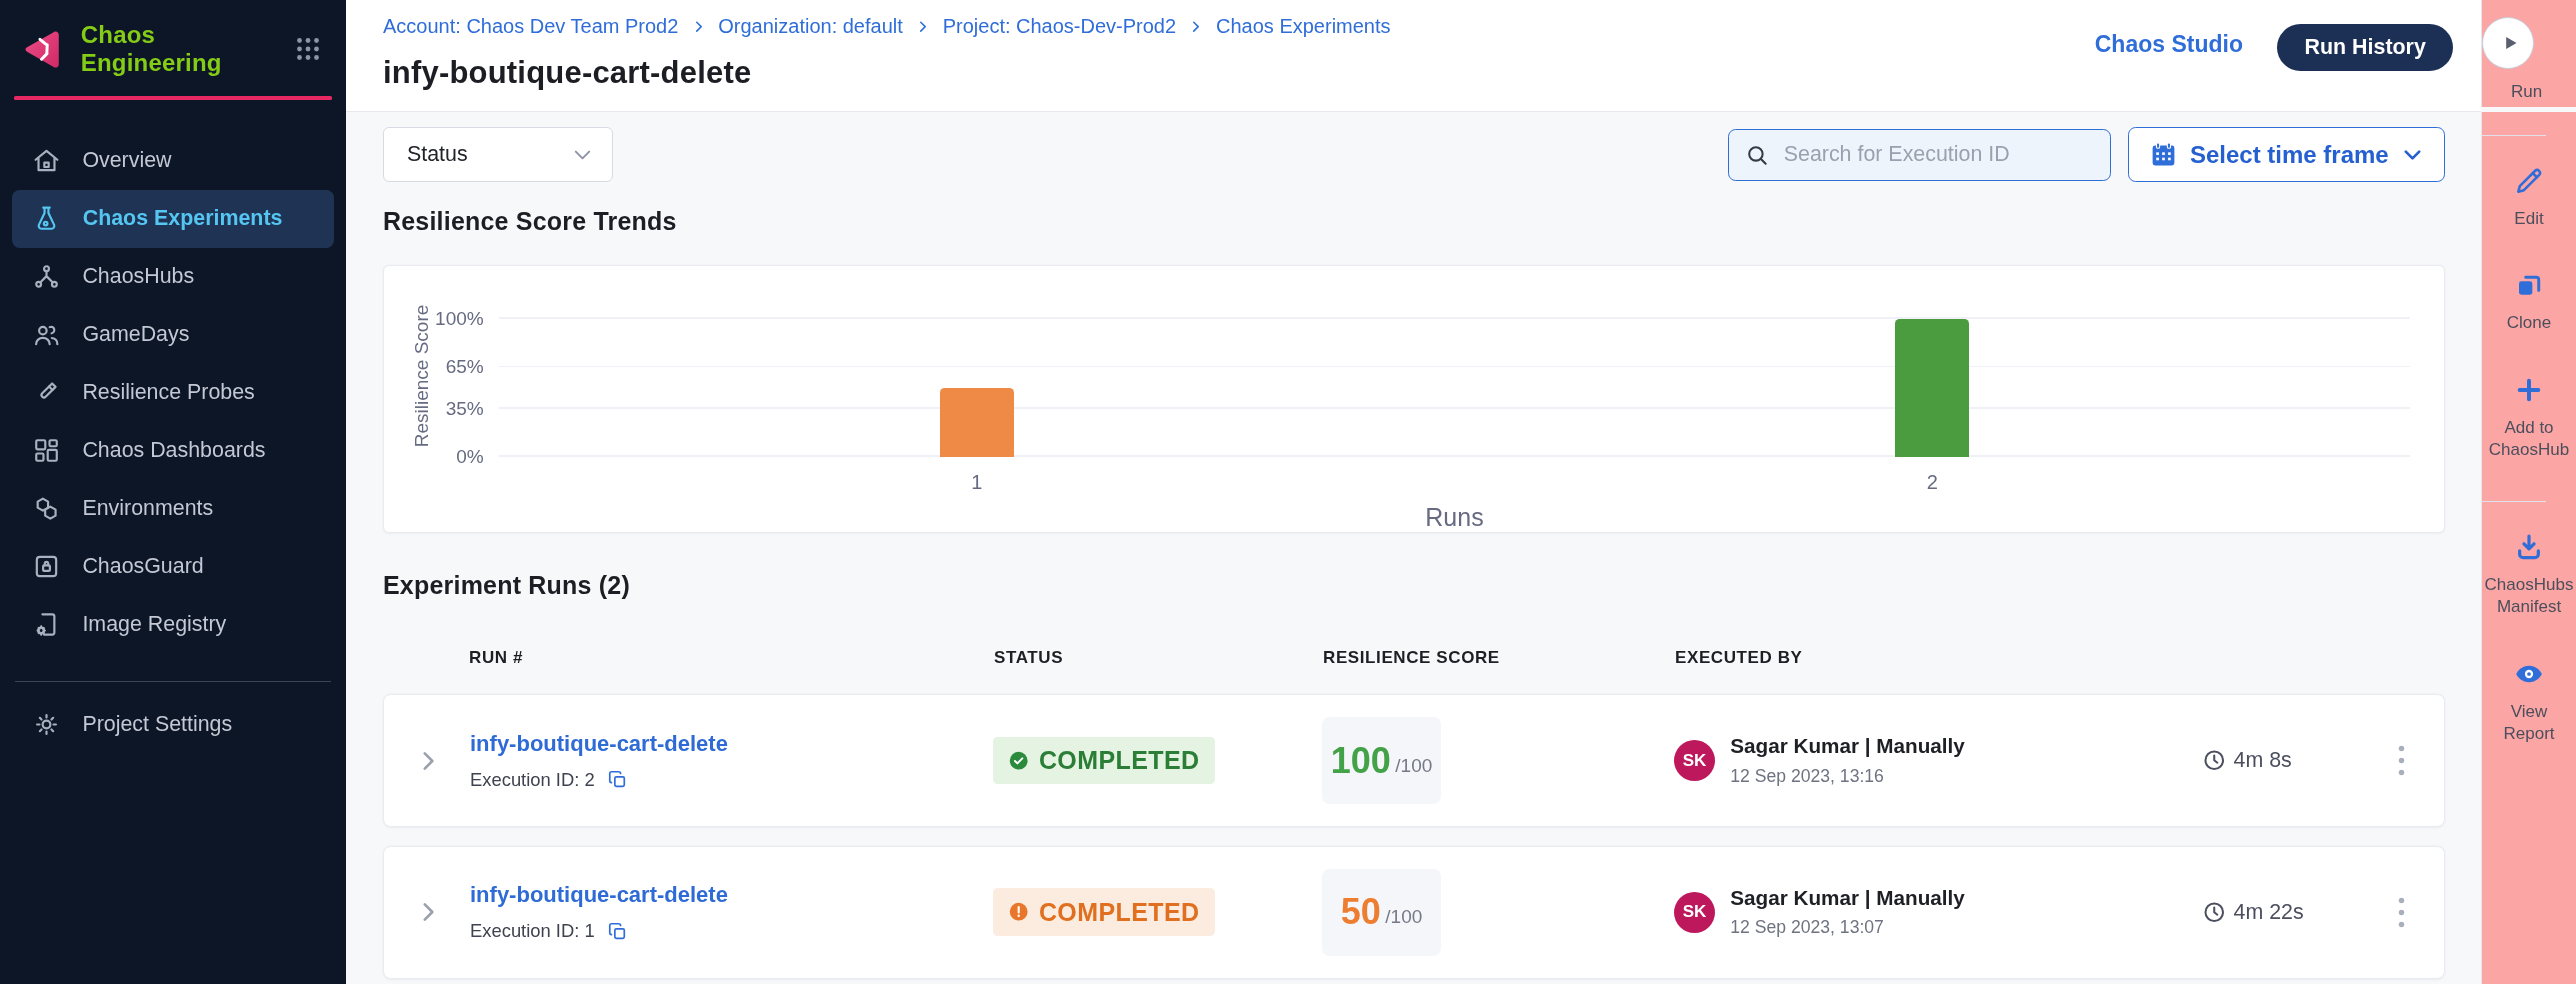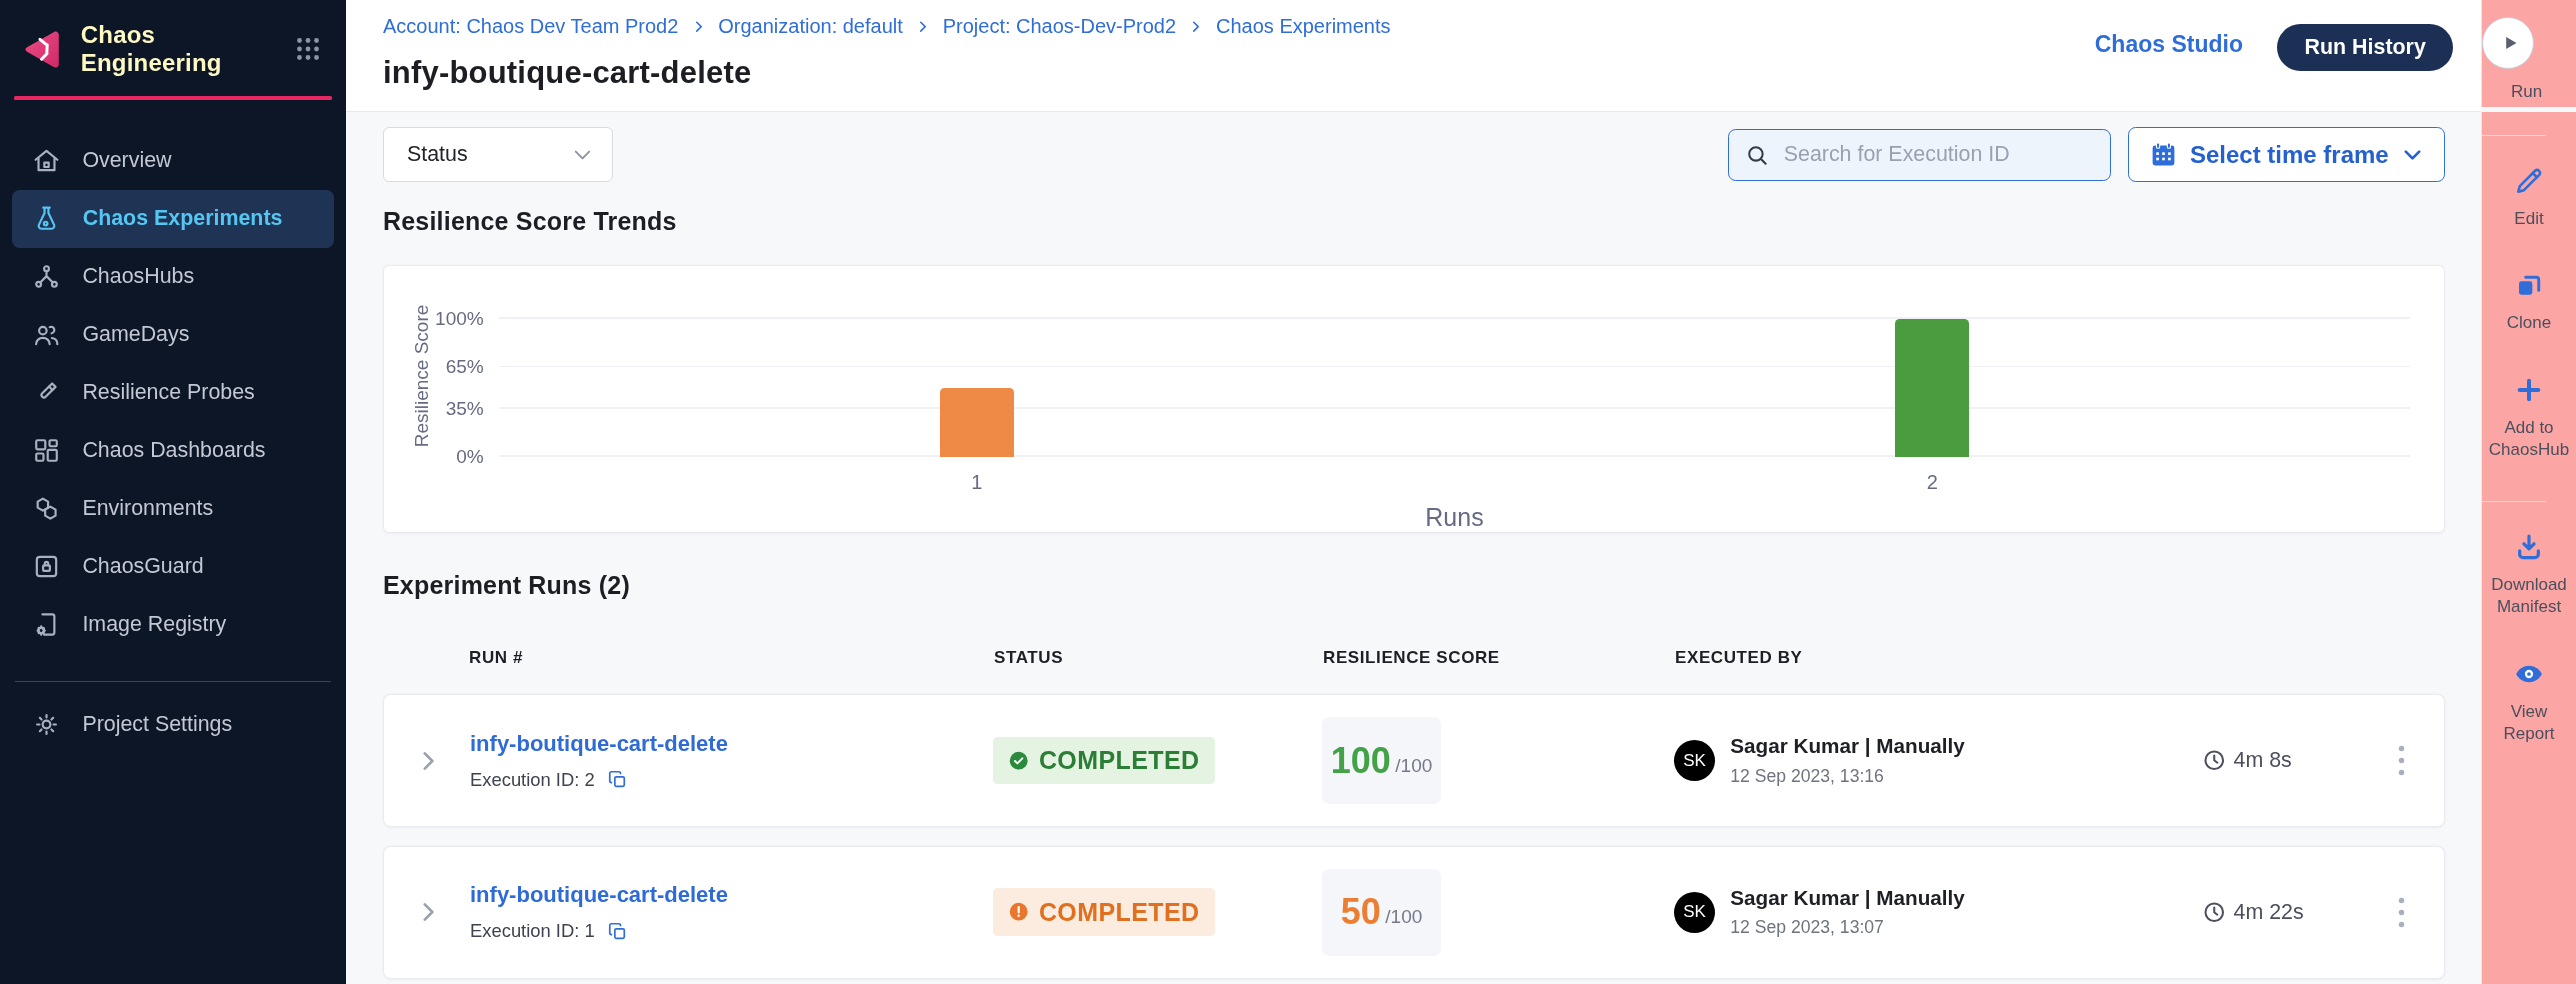--- a/index.html
+++ b/index.html
@@ -4,21 +4,21 @@
 <style>
   * { box-sizing: border-box; margin: 0; padding: 0; }
   html,body { width:2576px; height:985px; overflow:hidden; }
   body { font-family:"Liberation Sans","DejaVu Sans",sans-serif; background:#f7f8fa; color:#1d1f24; }
   .app { display:flex; width:2576px; height:985px; }
 
   
   .sidebar { width:346px; background:#0d1626; flex:none; display:flex; flex-direction:column; }
   .logo-row { display:flex; align-items:center; padding:21.4px 21.4px 0 20px; }
   .logo-mark { width:47px; height:47px; flex:none; }
-  .logo-text { color:#fef9c3; font-size:24px; font-weight:bold; margin-left:13.8px; letter-spacing:0.2px; flex:1; }
+  .logo-text { color:#84cc16; font-size:24px; font-weight:bold; margin-left:13.8px; letter-spacing:0.2px; flex:1; }
   .dots-grid { width:34px; height:34px; color:#8d94a6; flex:none; cursor:pointer; }
   .brand-line { height:3.8px; background:#e82862; margin:18.4px 13.8px 0 13.8px; border-radius:1.5px; }
   .project-card { margin:10.7px 13.8px 0 13.8px; border:1.5px solid #3c4burn; border:1.5px solid #3c485e; border-radius:7.7px; padding:17px 18.4px 18.4px 23px; display:flex; align-items:center; cursor:pointer; }
   .project-card-left { flex:1; min-width:0; }
   .project-label-row { display:flex; align-items:center; gap:10.7px; color:#8b93a6; }
   .project-label { font-size:16px; font-weight:bold; letter-spacing:1.9px; }
   .project-name { color:#f2f4f8; font-size:25px; margin-top:9.2px; }
   .project-chevron { width:26px; height:26px; color:#aab0bf; flex:none; }
   .nav { margin-top:32px; }
   .nav-item { display:flex; align-items:center; gap:21.4px; height:58px; padding:0 15.3px 0 32px; color:#c3c8d4; font-size:21.4px; cursor:pointer; }
@@ -89,21 +89,21 @@
   .status-pill.success { background:#e5f4e2; }
   .status-pill.success .st-lbl { color:#2b7e35; }
   .status-pill.warning { background:#fcece0; }
   .status-pill.warning .st-lbl { color:#e0701f; }
   .score-box { width:119px; height:87px; background:#f5f6fa; border-radius:7.7px; display:flex; align-items:center; justify-content:center; gap:4.6px; }
   .score-val { font-size:36px; font-weight:bold; }
   .score-val.green { color:#43a147; }
   .score-val.orange { color:#ed7d31; }
   .score-max { font-size:19px; color:#757988; margin-top:10.7px; }
   .executed-cell { display:flex; align-items:center; gap:15.3px; min-width:0; }
-  .avatar { width:41px; height:41px; border-radius:50%; background:#000000; color:#fff; font-size:17px; font-weight:normal; display:flex; align-items:center; justify-content:center; flex:none; }
+  .avatar { width:41px; height:41px; border-radius:50%; background:#be185d; color:#fff; font-size:17px; font-weight:bold; display:flex; align-items:center; justify-content:center; flex:none; }
   .exec-name { font-size:20.7px; font-weight:bold; color:#1f2026; white-space:nowrap; }
   .exec-date { font-size:17.6px; color:#6f7380; margin-top:7.7px; }
   .duration-cell { display:flex; align-items:center; gap:7px; color:#4c505e; }
   .clock-ic { width:24.5px; height:24.5px; flex:none; }
   .duration-text { font-size:21.4px; font-weight:500; white-space:nowrap; }
   .kebab { width:23px; height:41px; color:#a9afbd; cursor:pointer; justify-self:end; }
 
   
   .rail { width:95px; flex:none; background:#fca5a5; border-left:0.8px solid #e4e6ec; display:flex; flex-direction:column; padding-top:17px; }
   .run-btn { width:52px; height:52px; border-radius:50%; border:1.5px solid #c9cdd8; background:#fff; display:flex; align-items:center; justify-content:center; cursor:pointer; }
@@ -468,21 +468,21 @@
             <path d="M12 5v14M5 12h14"></path>
           </svg>
           <div class="rail-label">Add to ChaosHub</div>
         </div>
         <div class="rail-divider" style="margin-top:0;"></div>
         <div class="rail-action">
           <svg viewBox="0 0 24 24" fill="none" stroke="currentColor" stroke-width="2.4" stroke-linecap="round" stroke-linejoin="round">
             <path d="M12 3.8v9.4M8.2 9.6l3.8 3.8 3.8-3.8"></path>
               <path d="M5 14.8v2.6A2.6 2.6 0 0 0 7.6 20h8.8a2.6 2.6 0 0 0 2.6-2.6v-2.6"></path>
           </svg>
-          <div class="rail-label">Download Manifest</div>
+          <div class="rail-label">ChaosHubs Manifest</div>
         </div>
         <div class="rail-action">
           <svg viewBox="0 0 24 24">
             <path d="M12 5.8C7 5.8 3.6 9.3 2.4 12c1.2 2.7 4.6 6.2 9.6 6.2s8.4-3.5 9.6-6.2C20.4 9.3 17 5.8 12 5.8z" fill="currentColor"></path>
             <circle cx="12" cy="12" r="3.1" fill="#fff"></circle>
               <circle cx="12" cy="12" r="1.4" fill="currentColor"></circle>
           </svg>
           <div class="rail-label">View Report</div>
         </div>
       </aside>

